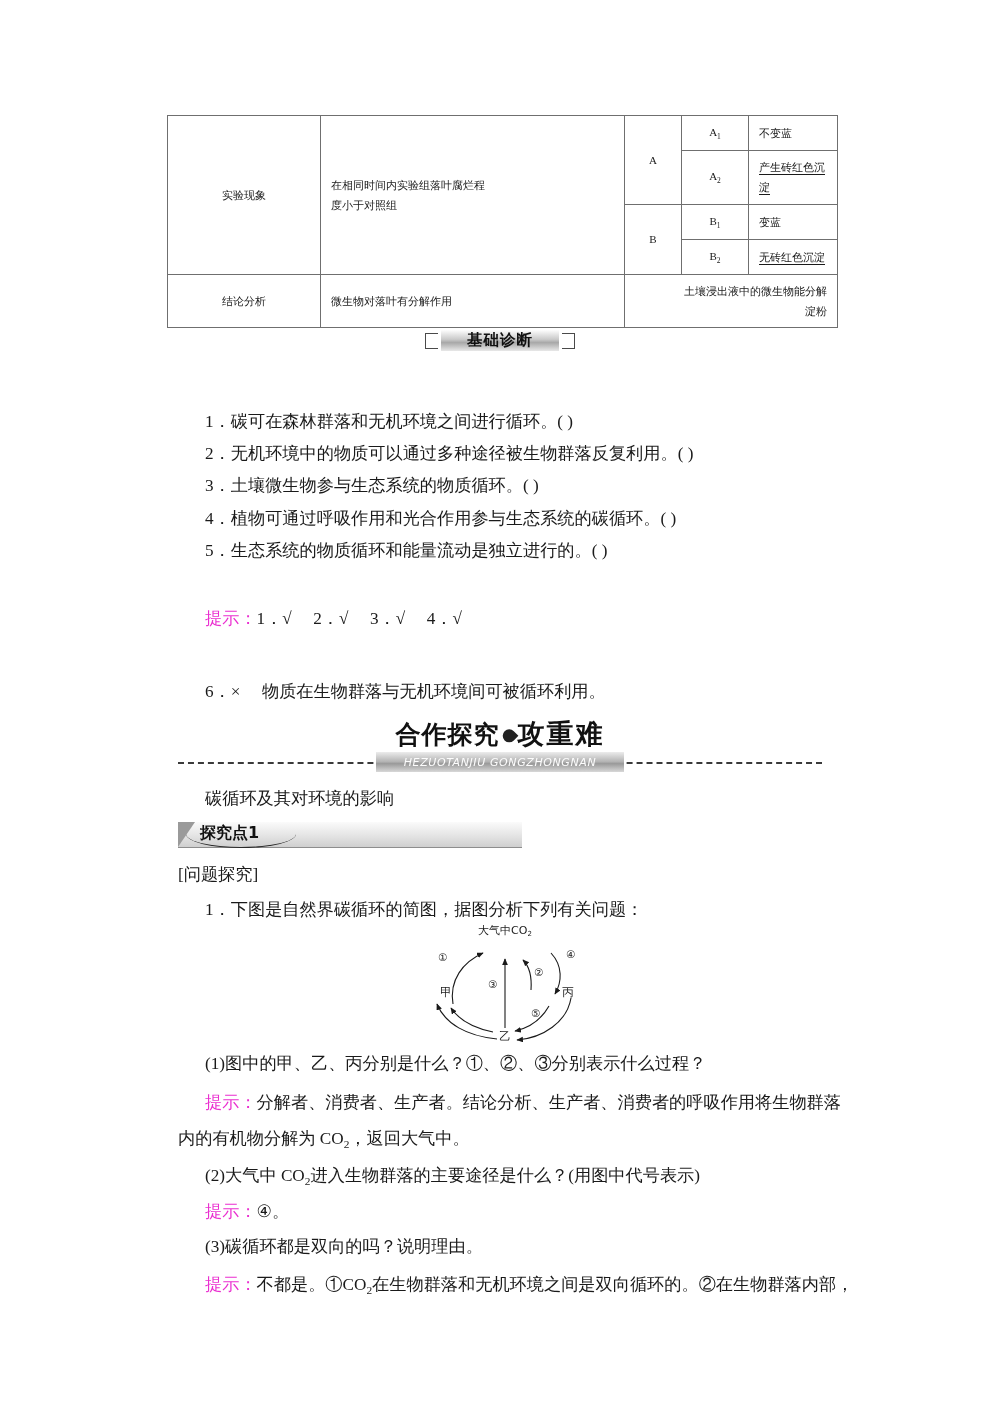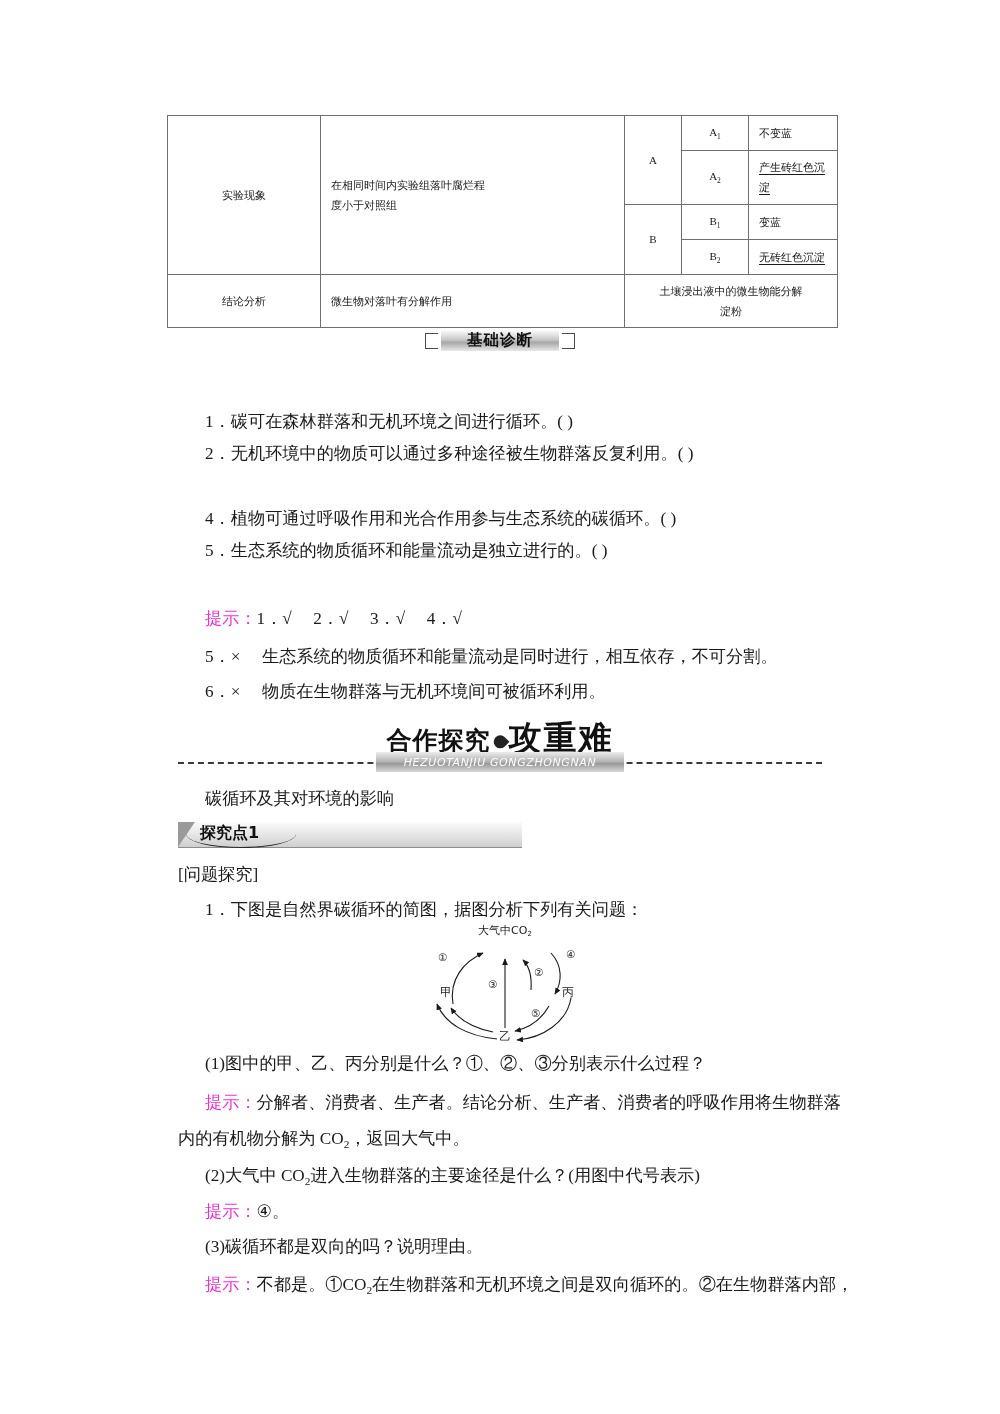--- a/index.html
+++ b/index.html
@@ -25,21 +25,21 @@
     line-height:1.85;
     padding:6px 10px;
     vertical-align:middle;
     color:#1a1a1a;
   }
   .c-label{width:132px;text-align:center;}
   .c-desc{width:283px;text-align:left;padding-left:18px;}
   .c-ab{width:36px;text-align:center;}
   .c-sub{width:46px;text-align:center;}
   .c-res{text-align:left;padding-left:12px;}
-  .c-merge{text-align:center;padding-left:12px;}
+  .c-merge{text-align:right;padding-left:12px;}
   .sub sub{font-size:0.68em;}
   .uline{text-decoration:underline;text-underline-offset:3px;}
   .tall{height:52px;}
 
   
   .diag-badge-wrap{
     position:absolute;left:0;top:330px;width:1000px;
     display:flex;align-items:center;justify-content:center;
   }
   .diag-badge{
@@ -77,21 +77,21 @@
   .sec-title{
     position:absolute;left:0;top:0;width:1000px;
     text-align:center;
     font-family:"DejaVu Sans","Liberation Sans",sans-serif;
     font-weight:bold;
     font-size:25px;
     letter-spacing:1px;
     color:#111;
     white-space:nowrap;
   }
-  .sec-title .big{font-size:33px;letter-spacing:2px;}
+  .sec-title .big{font-size:27px;letter-spacing:2px;}
   .sec-dia{
     display:inline-block;
     width:13px;height:13px;
     margin:0 3px 0 2px;
     background:#222;
     border-radius:50% 0 50% 50%;
     transform:rotate(45deg) translateY(-1px);
     vertical-align:middle;
   }
   .sec-rule{
@@ -203,27 +203,27 @@
   </tbody>
     </table>
 
   <div class="diag-badge-wrap">
     <div class="diag-badge">基础诊断</div>
   </div>
 
 
   <div class="txt indent" style="top:409px;">1．碳可在森林群落和无机环境之间进行循环。(    )</div>
   <div class="txt indent" style="top:441px;">2．无机环境中的物质可以通过多种途径被生物群落反复利用。(     )</div>
+  <div class="txt indent" style="top:473px;">3．土壤微生物参与生态系统的物质循环。(    )</div>
   <div class="txt indent" style="top:506px;">4．植物可通过呼吸作用和光合作用参与生态系统的碳循环。(     )</div>
   <div class="txt indent" style="top:538px;">5．生态系统的物质循环和能量流动是独立进行的。(     )</div>
 
   <div class="txt indent" style="top:606px;">
     <span class="hint">提示：</span><span>1．√　 2．√　 3．√　 4．√</span>
   </div>
-  <div class="txt indent" style="top:644px;">5．×　 生态系统的物质循环和能量流动是同时进行，相互依存，不可分割。</div>
   <div class="txt indent" style="top:679px;">6．×　 物质在生物群落与无机环境间可被循环利用。</div>
 
   <div class="sec">
     <div class="sec-title"><span>合作探究</span><span class="sec-dia"></span><span class="big">攻重难</span></div>
     <div class="sec-rule"></div>
     <div class="sec-pin">HEZUOTANJIU GONGZHONGNAN</div>
   </div>
 
   <div class="txt indent" style="top:786px;">碳循环及其对环境的影响</div>
 

